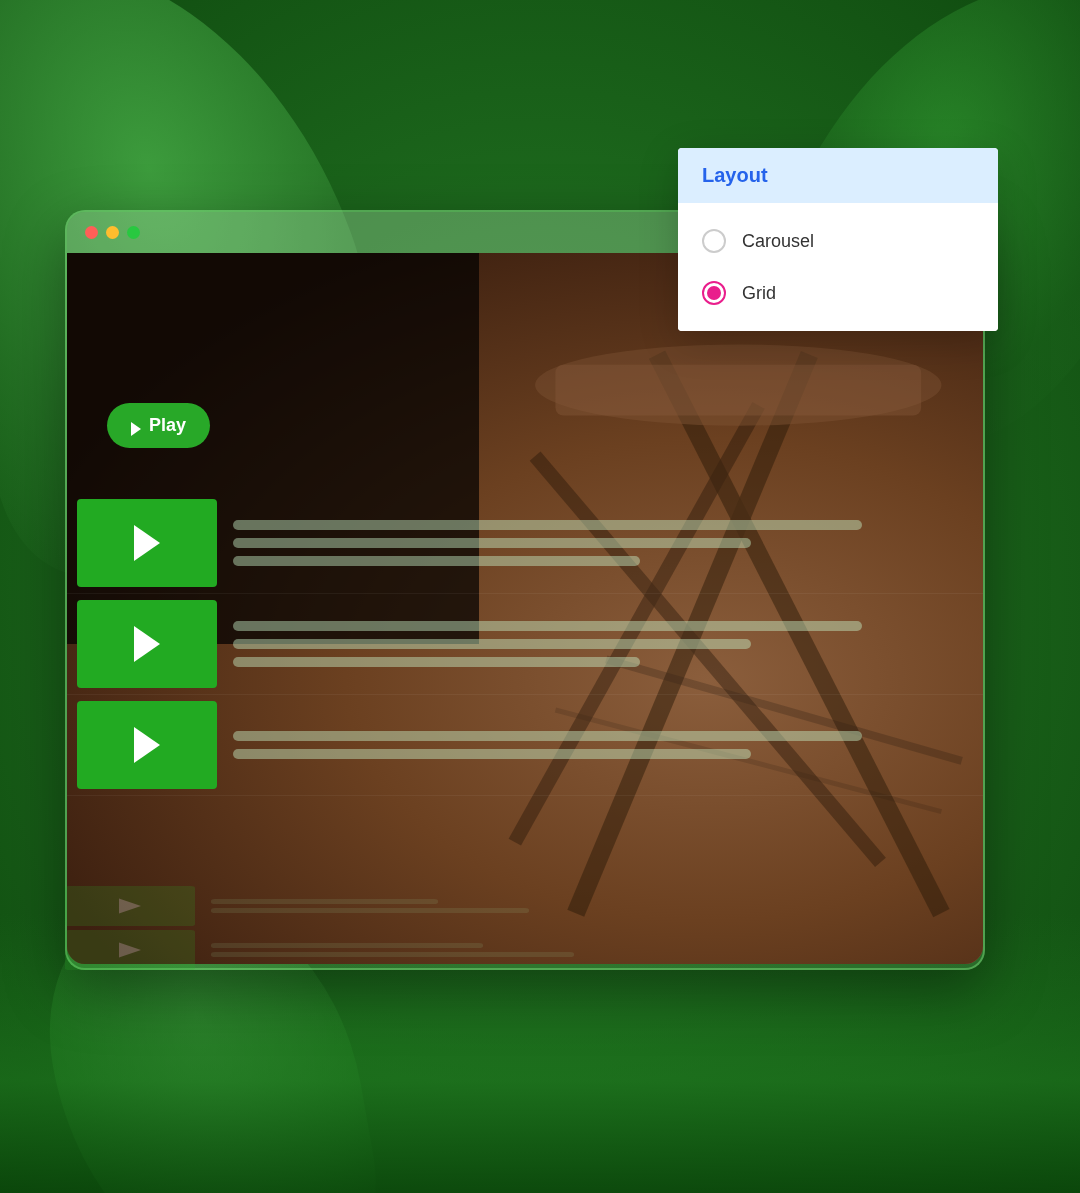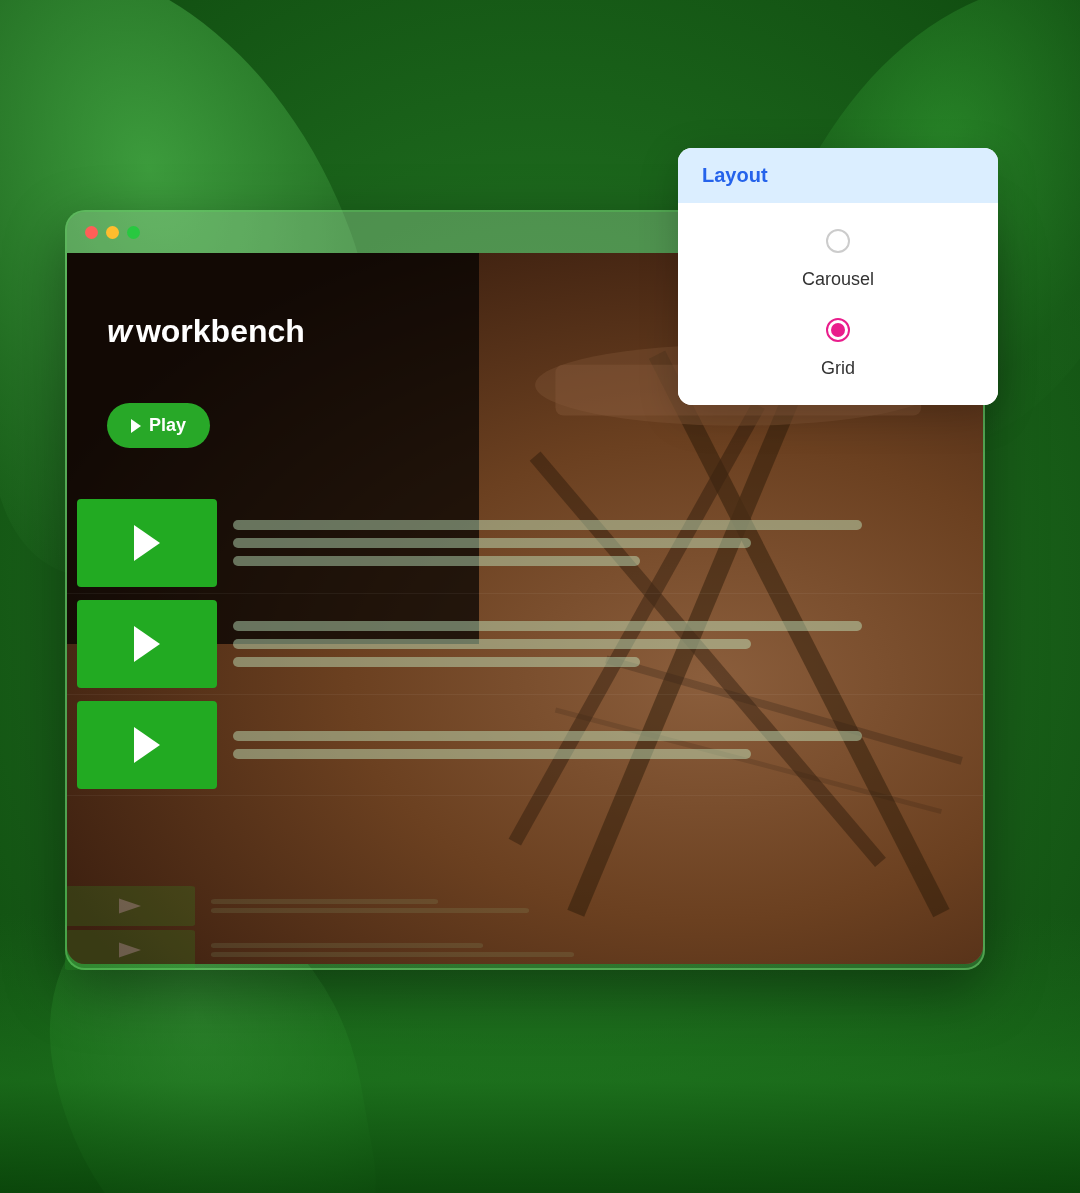--- a/index.html
+++ b/index.html
@@ -164,21 +164,21 @@
       left: 40px;
       background: #28a828;
       color: white;
       border: none;
       border-radius: 50px;
       padding: 12px 24px;
       font-size: 18px;
       font-weight: 600;
       cursor: pointer;
       display: flex;
-      align-items: center;
+      align-items: flex-end;
       gap: 8px;
     }
 
     .play-triangle {
       width: 0;
       height: 0;
       border-left: 10px solid white;
       border-top: 7px solid transparent;
       border-bottom: 7px solid transparent;
     }
@@ -285,21 +285,21 @@
       border-radius: 4px;
     }
 
     
     .layout-panel {
       position: absolute;
       top: 148px;
       right: 82px;
       width: 320px;
       background: white;
-      border-radius: 14px;
+      border-radius: 4px;
       box-shadow: 0 10px 40px rgba(0,0,0,0.2);
       overflow: hidden;
       z-index: 100;
     }
 
     .layout-header {
       background: #dbeeff;
       padding: 16px 24px;
       font-size: 20px;
       font-weight: 700;
@@ -310,21 +310,20 @@
       padding: 12px 0;
       background: white;
     }
 
     .layout-option {
       display: flex;
       align-items: center;
       gap: 16px;
       padding: 14px 24px;
       cursor: pointer;
-      flex-direction: column;
     }
 
     .radio-outer {
       width: 24px;
       height: 24px;
       border-radius: 50%;
       border: 2px solid #ccc;
       display: flex;
       align-items: center;
       justify-content: center;
@@ -380,23 +379,20 @@
         <ellipse cx="280" cy="130" rx="200" ry="40" fill="#8b6040" opacity="0.5"></ellipse>
         <rect x="100" y="110" width="360" height="50" rx="8" fill="#a07050" opacity="0.4"></rect>
 
         <line x1="150" y1="400" x2="500" y2="500" stroke="rgba(0,0,0,0.3)" stroke-width="8"></line>
         <line x1="100" y1="450" x2="480" y2="550" stroke="rgba(0,0,0,0.2)" stroke-width="5"></line>
       </svg>
     </div>
 
     <div class="dark-overlay"></div>
 
-    <div class="logo-area">
-      <span class="logo-w">w</span><span class="logo-text">workbench</span>
-    </div>
 
     <button class="play-btn">
       <div class="play-triangle"></div>
       <span>Play</span>
     </button>
 
     <div class="list-container">
       <div class="list-item">
         <div class="list-thumb">
           <div class="play-tri"></div>

